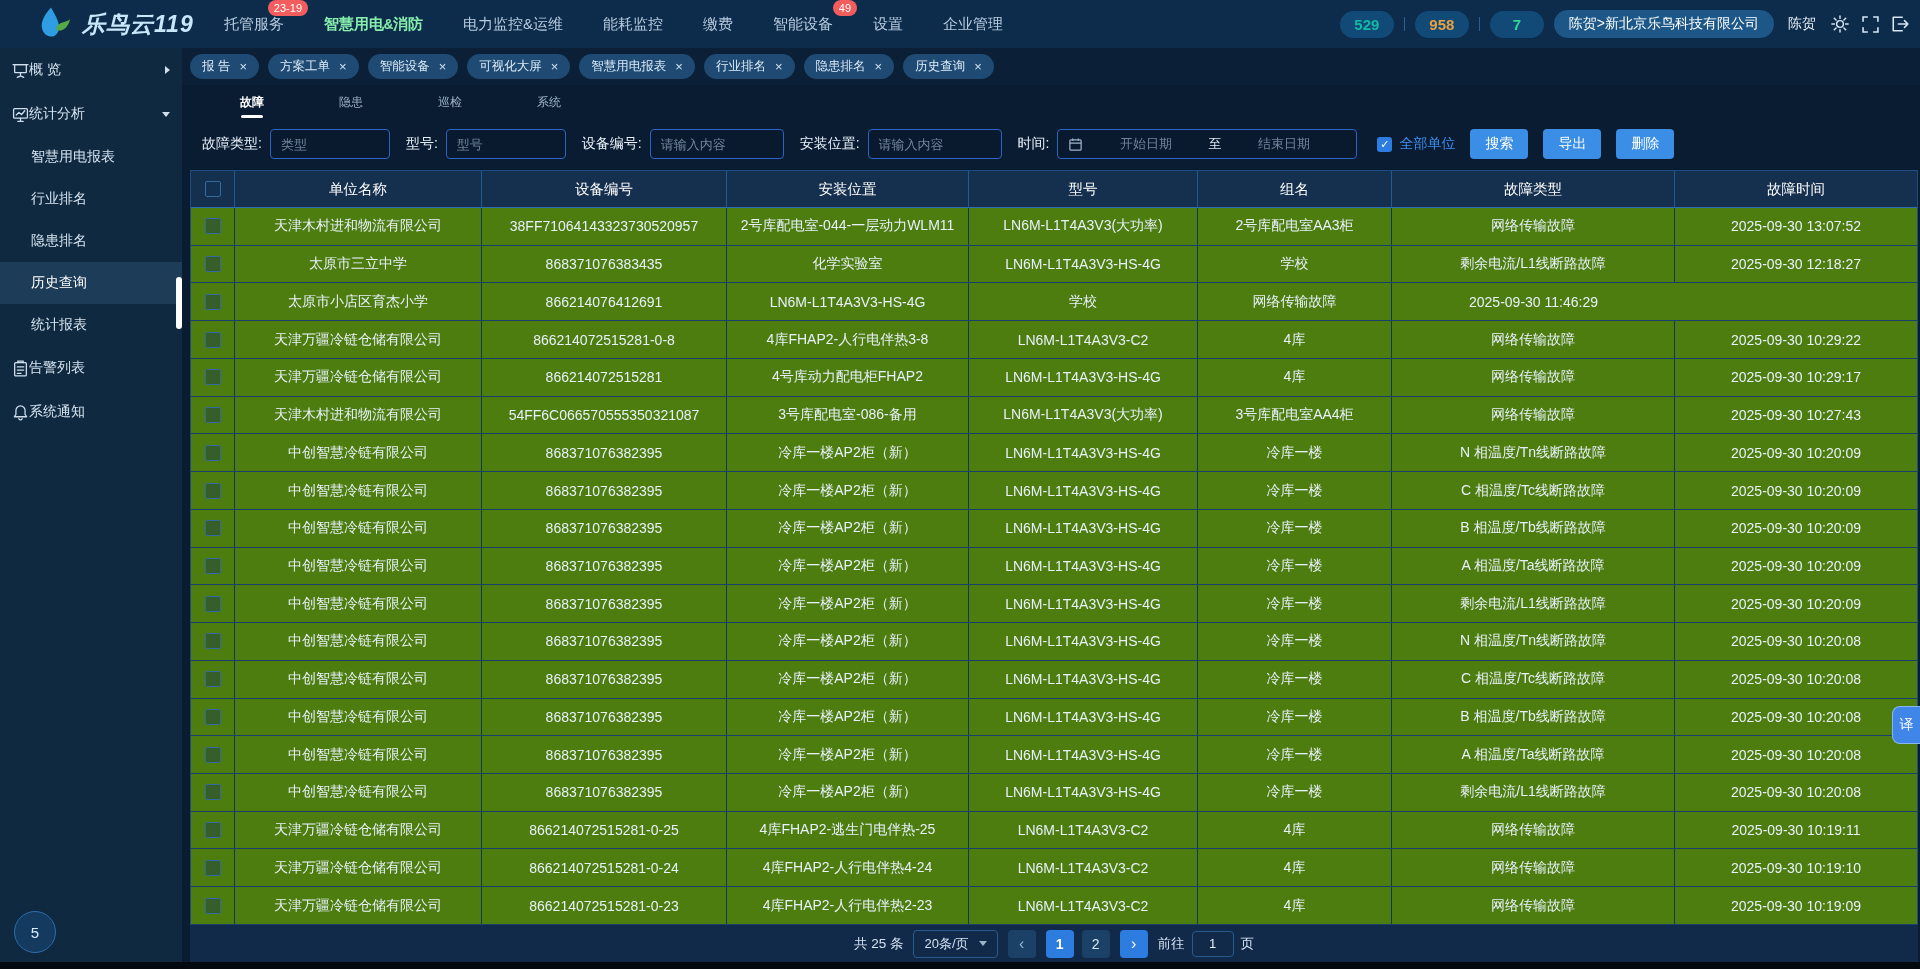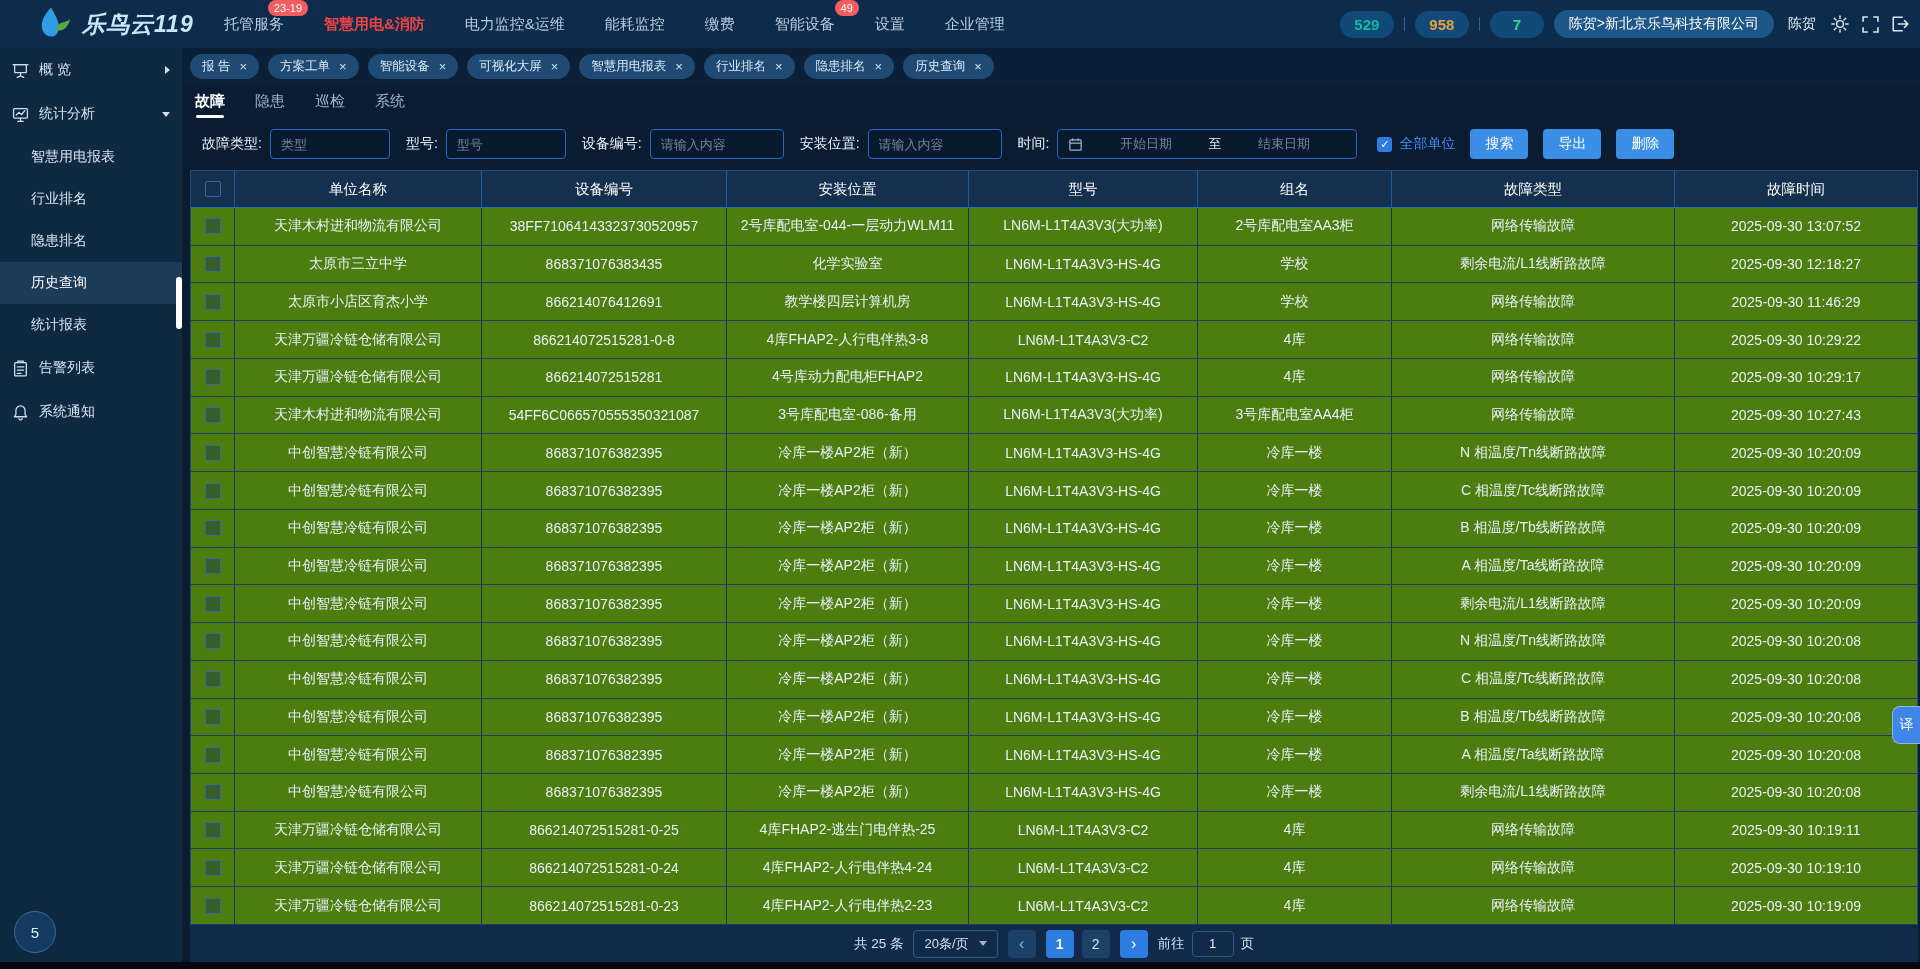--- a/index.html
+++ b/index.html
@@ -8,45 +8,45 @@
     background:#0a1c31;color:#e6eef8;
     font-family:"Liberation Sans","DejaVu Sans",sans-serif;
   }
   svg{display:block}
   
   .topnav{position:absolute;top:0;left:0;right:0;height:48px;background:#0d2b4b;display:flex;align-items:center;z-index:10;}
   .logo{display:flex;align-items:center;gap:10px;padding-left:30px;min-width:168px;}
   .logo-text{font-size:23px;font-weight:bold;font-style:italic;color:#c9e7fb;letter-spacing:1px;white-space:nowrap;}
   .nav-items{display:flex;gap:40px;margin-left:26px;}
   .nav-item{position:relative;font-size:15px;color:#b7cbdf;cursor:pointer;padding:5px 0;white-space:nowrap;}
-  .nav-item.active{color:#ef4444;font-weight:bold;}
+  .nav-item.active{color:#86efac;font-weight:bold;font-family:Liberation Mono, monospace;}
   .nav-badge{position:absolute;top:-10px;right:-24px;background:#f35d5d;color:#fff;font-size:11px;line-height:16px;padding:0 6px;border-radius:9px;font-weight:normal;}
   .nav-right{margin-left:auto;display:flex;align-items:center;gap:10px;padding-right:10px;}
   .counter-pill{min-width:54px;height:27px;border-radius:14px;background:#124a77;display:flex;align-items:center;justify-content:center;font-size:15px;font-weight:bold;}
   .sep{width:1px;height:14px;background:#2c5f8d;}
   .company-pill{height:28px;border-radius:14px;background:#1d5787;color:#fff;font-size:14px;display:flex;align-items:center;padding:0 15px;white-space:nowrap;}
   .user-name{font-size:14px;color:#eaf3fb;margin:0 4px;white-space:nowrap;}
   .icon-btn{width:20px;height:20px;color:#d6e6f4;cursor:pointer;display:flex;align-items:center;justify-content:center;}
   
   .sidebar{position:absolute;top:48px;left:0;width:182px;bottom:0;background:#0f2940;z-index:5;}
-  .side-item{height:44px;display:flex;align-items:center;padding:0 10px 0 12px;gap:10px;font-size:14px;color:#d6e3ef;cursor:pointer;white-space:nowrap;}
+  .side-item{height:44px;display:flex;align-items:center;padding:0 10px 0 12px;font-size:14px;color:#d6e3ef;cursor:pointer;white-space:nowrap;}
   .side-item.sub{height:42px;padding-left:31px;}
   .side-item.active{background:#1d3c58;color:#fff;}
   .side-icon{width:17px;height:17px;color:#cfdfee;}
   .chev{margin-left:auto;margin-right:2px;width:0;height:0;}
   .chev.right{border-left:5px solid #cfdfee;border-top:4px solid transparent;border-bottom:4px solid transparent;}
   .chev.down{border-top:5px solid #cfdfee;border-left:4px solid transparent;border-right:4px solid transparent;}
   .collapse-handle{position:absolute;left:176px;top:277px;width:6px;height:52px;background:#ffffff;border-radius:3px;z-index:8;cursor:pointer;}
   
   .main{position:absolute;left:182px;top:48px;right:0;bottom:7px;display:flex;flex-direction:column;background:#0a1c31;}
   .tagbar{height:37px;display:flex;align-items:center;gap:9px;padding:0 8px;background:#0b2036;}
   .tag{height:25px;display:inline-flex;align-items:center;gap:9px;padding:0 12px;background:#1e4a73;border-radius:13px;font-size:12.5px;color:#dcebf8;cursor:pointer;white-space:nowrap;}
   .tag-close{font-size:13px;color:#cfe2f3;line-height:1;}
   .tabs{height:35px;display:flex;align-items:flex-end;gap:30px;padding:0 13px;}
-  .tab{position:relative;font-size:15px;color:#9db4ca;padding-bottom:9px;cursor:pointer;}
+  .tab{position:relative;font-size:12px;color:#9db4ca;padding-bottom:9px;cursor:pointer;margin-left:45px;}
   .tab.active{color:#fff;font-weight:bold;}
   .tab.active::after{content:"";position:absolute;left:1px;right:1px;bottom:2px;height:3px;background:#fff;border-radius:2px;}
   
   .filters{height:48px;display:flex;align-items:center;padding:0 12px;gap:8px;font-size:14px;color:#e8f1fa;}
   .f-label{margin-left:8px;white-space:nowrap;}
   .f-input{height:30px;box-sizing:border-box;background:rgba(8,25,46,.6);border:1px solid #2b63c6;border-radius:4px;color:#e4eef8;padding:0 10px;font-size:13px;font-family:inherit;outline:none;}
   .f-input::placeholder{color:#70859c;}
   .w-type{width:120px}.w-model{width:120px}.w-dev{width:134px}.w-loc{width:134px}
   .time-box{height:30px;box-sizing:border-box;width:300px;border:1px solid #2b63c6;border-radius:4px;display:flex;align-items:center;padding:0 10px;gap:0;background:rgba(8,25,46,.6);}
   .time-ph{flex:1;text-align:center;color:#70859c;font-size:13px;}
@@ -348,21 +348,20 @@
           <div class="td">学校</div>
           <div class="td">剩余电流/L1线断路故障</div>
           <div class="td">2025-09-30 12:18:27</div>
         </div>
         <div class="tgrid trow">
     <div class="td">
       <span class="row-cbx"></span>
     </div>
   <div class="td">太原市小店区育杰小学</div>
           <div class="td">866214076412691</div>
-          <div class="td">教学楼四层计算机房</div>
           <div class="td">LN6M-L1T4A3V3-HS-4G</div>
           <div class="td">学校</div>
           <div class="td">网络传输故障</div>
           <div class="td">2025-09-30 11:46:29</div>
         </div>
         <div class="tgrid trow">
     <div class="td">
       <span class="row-cbx"></span>
     </div>
   <div class="td">天津万疆冷链仓储有限公司</div>

